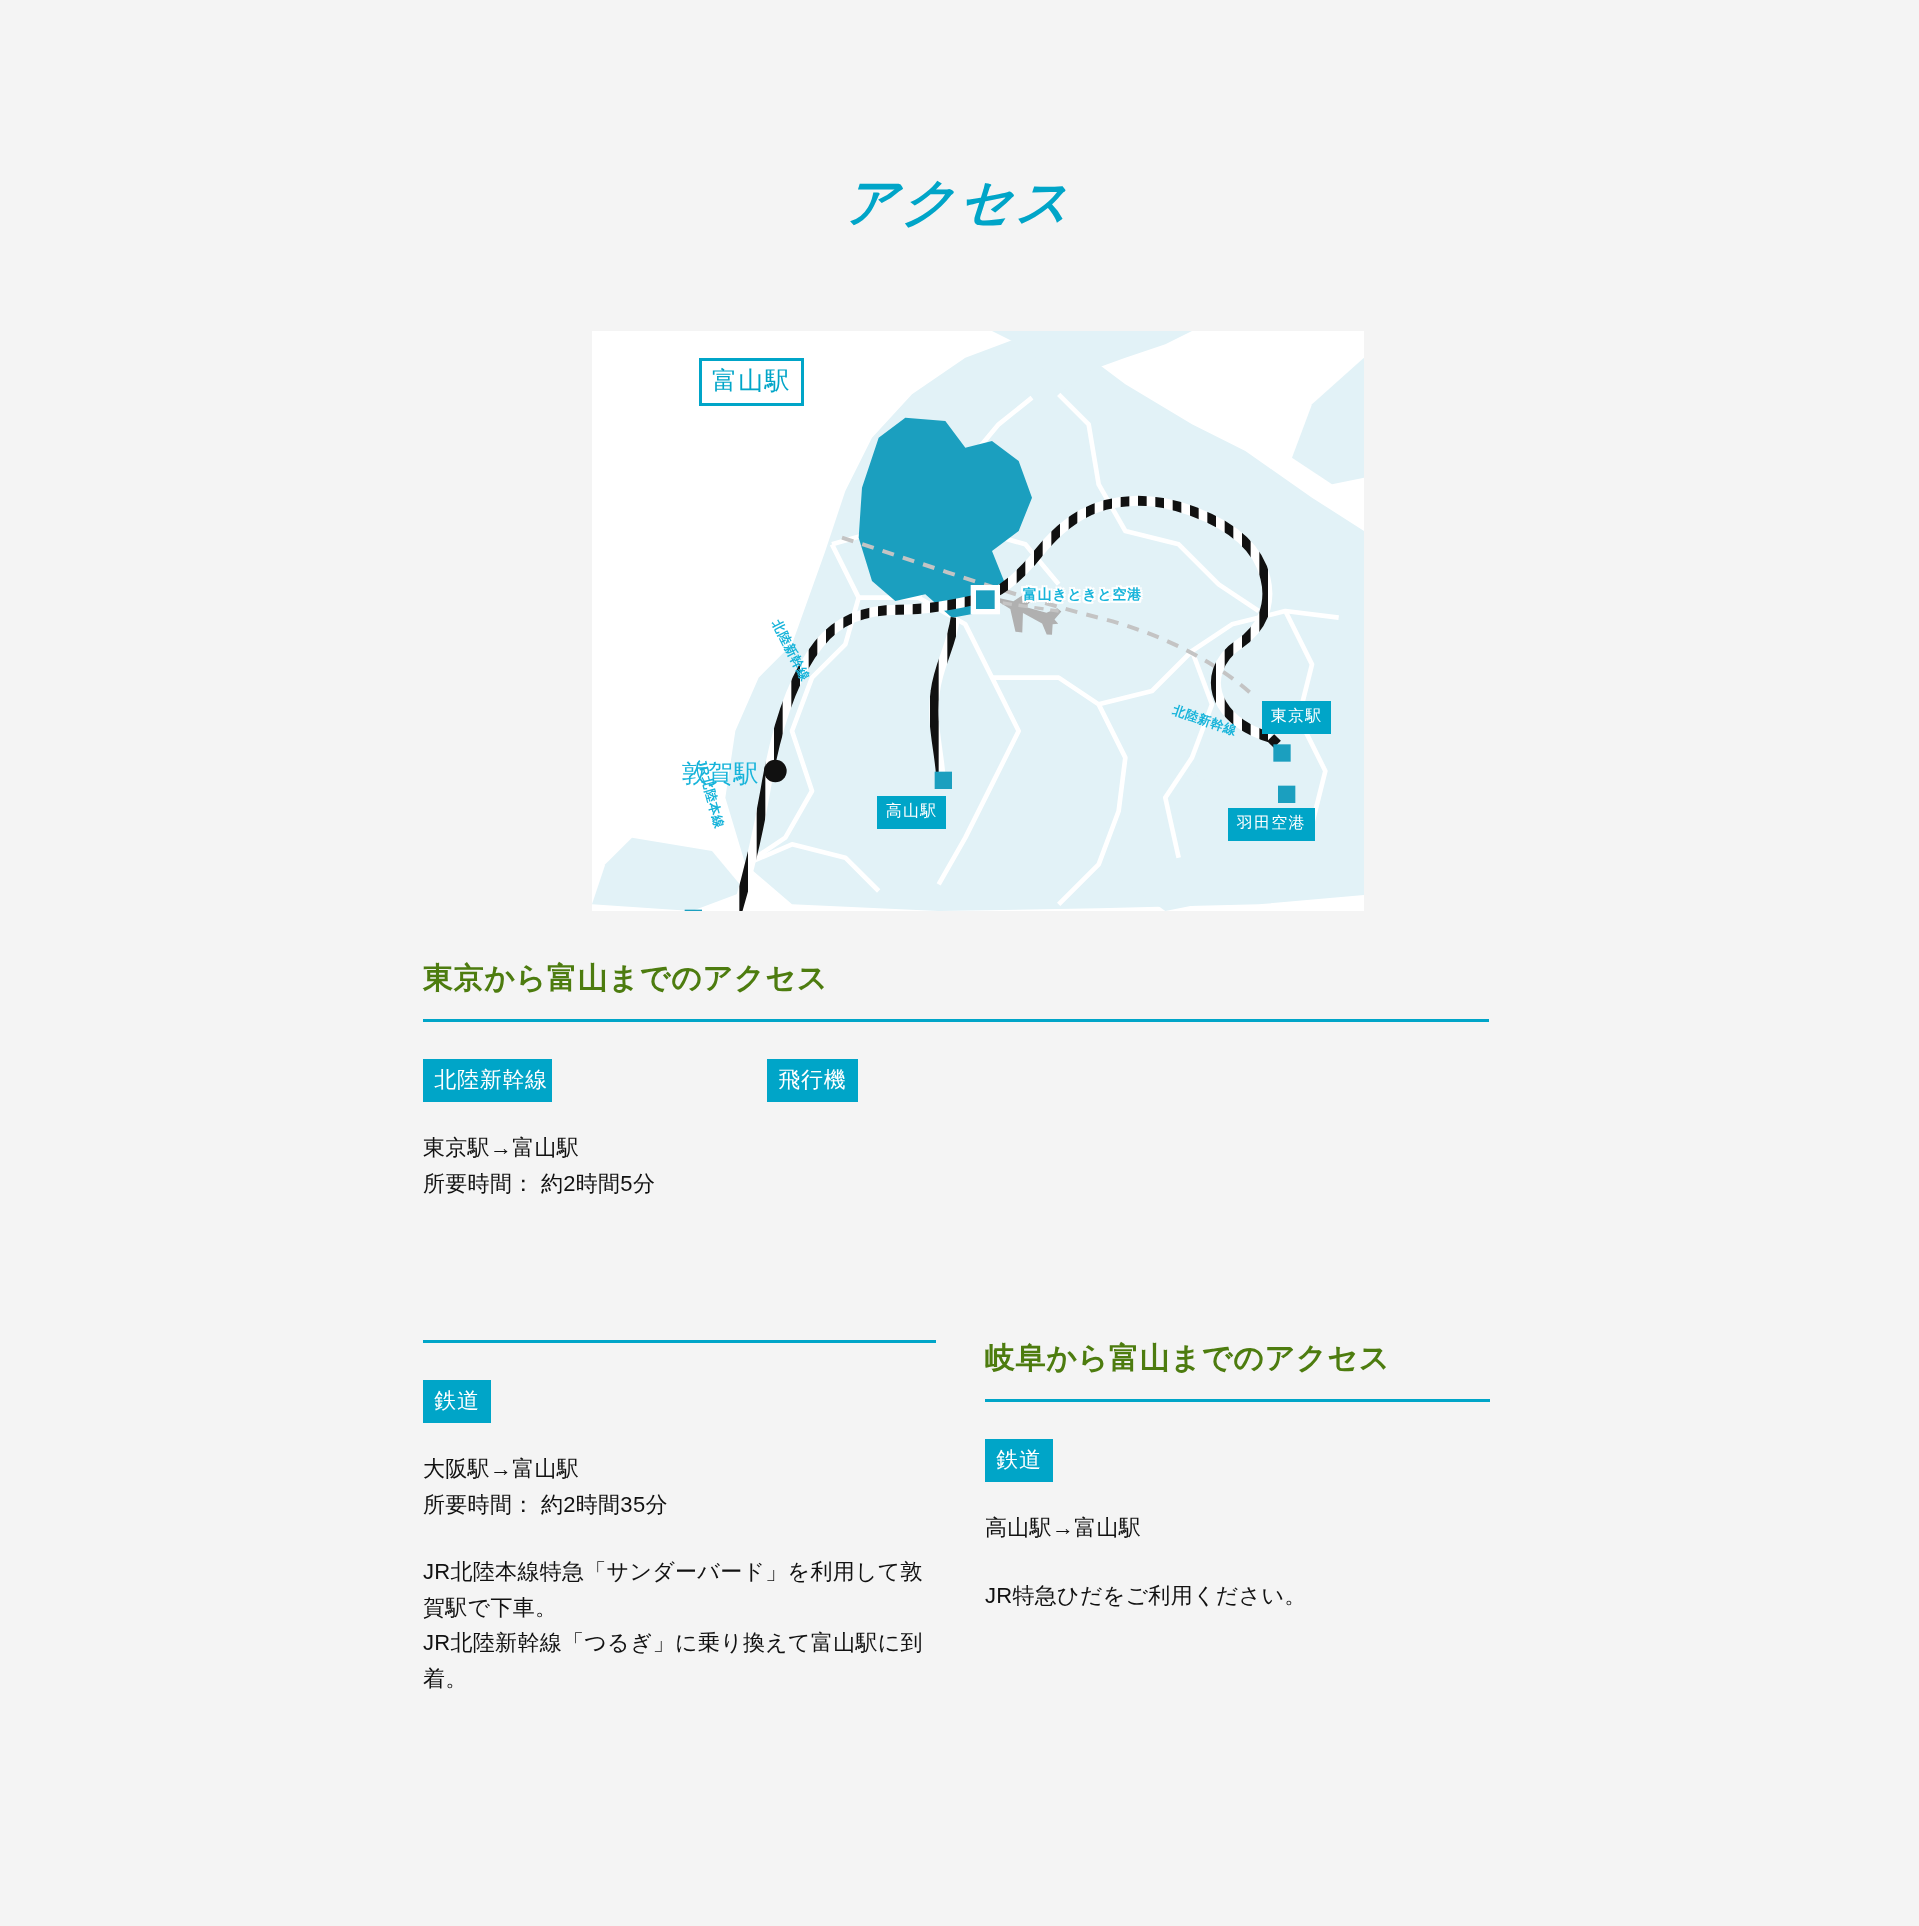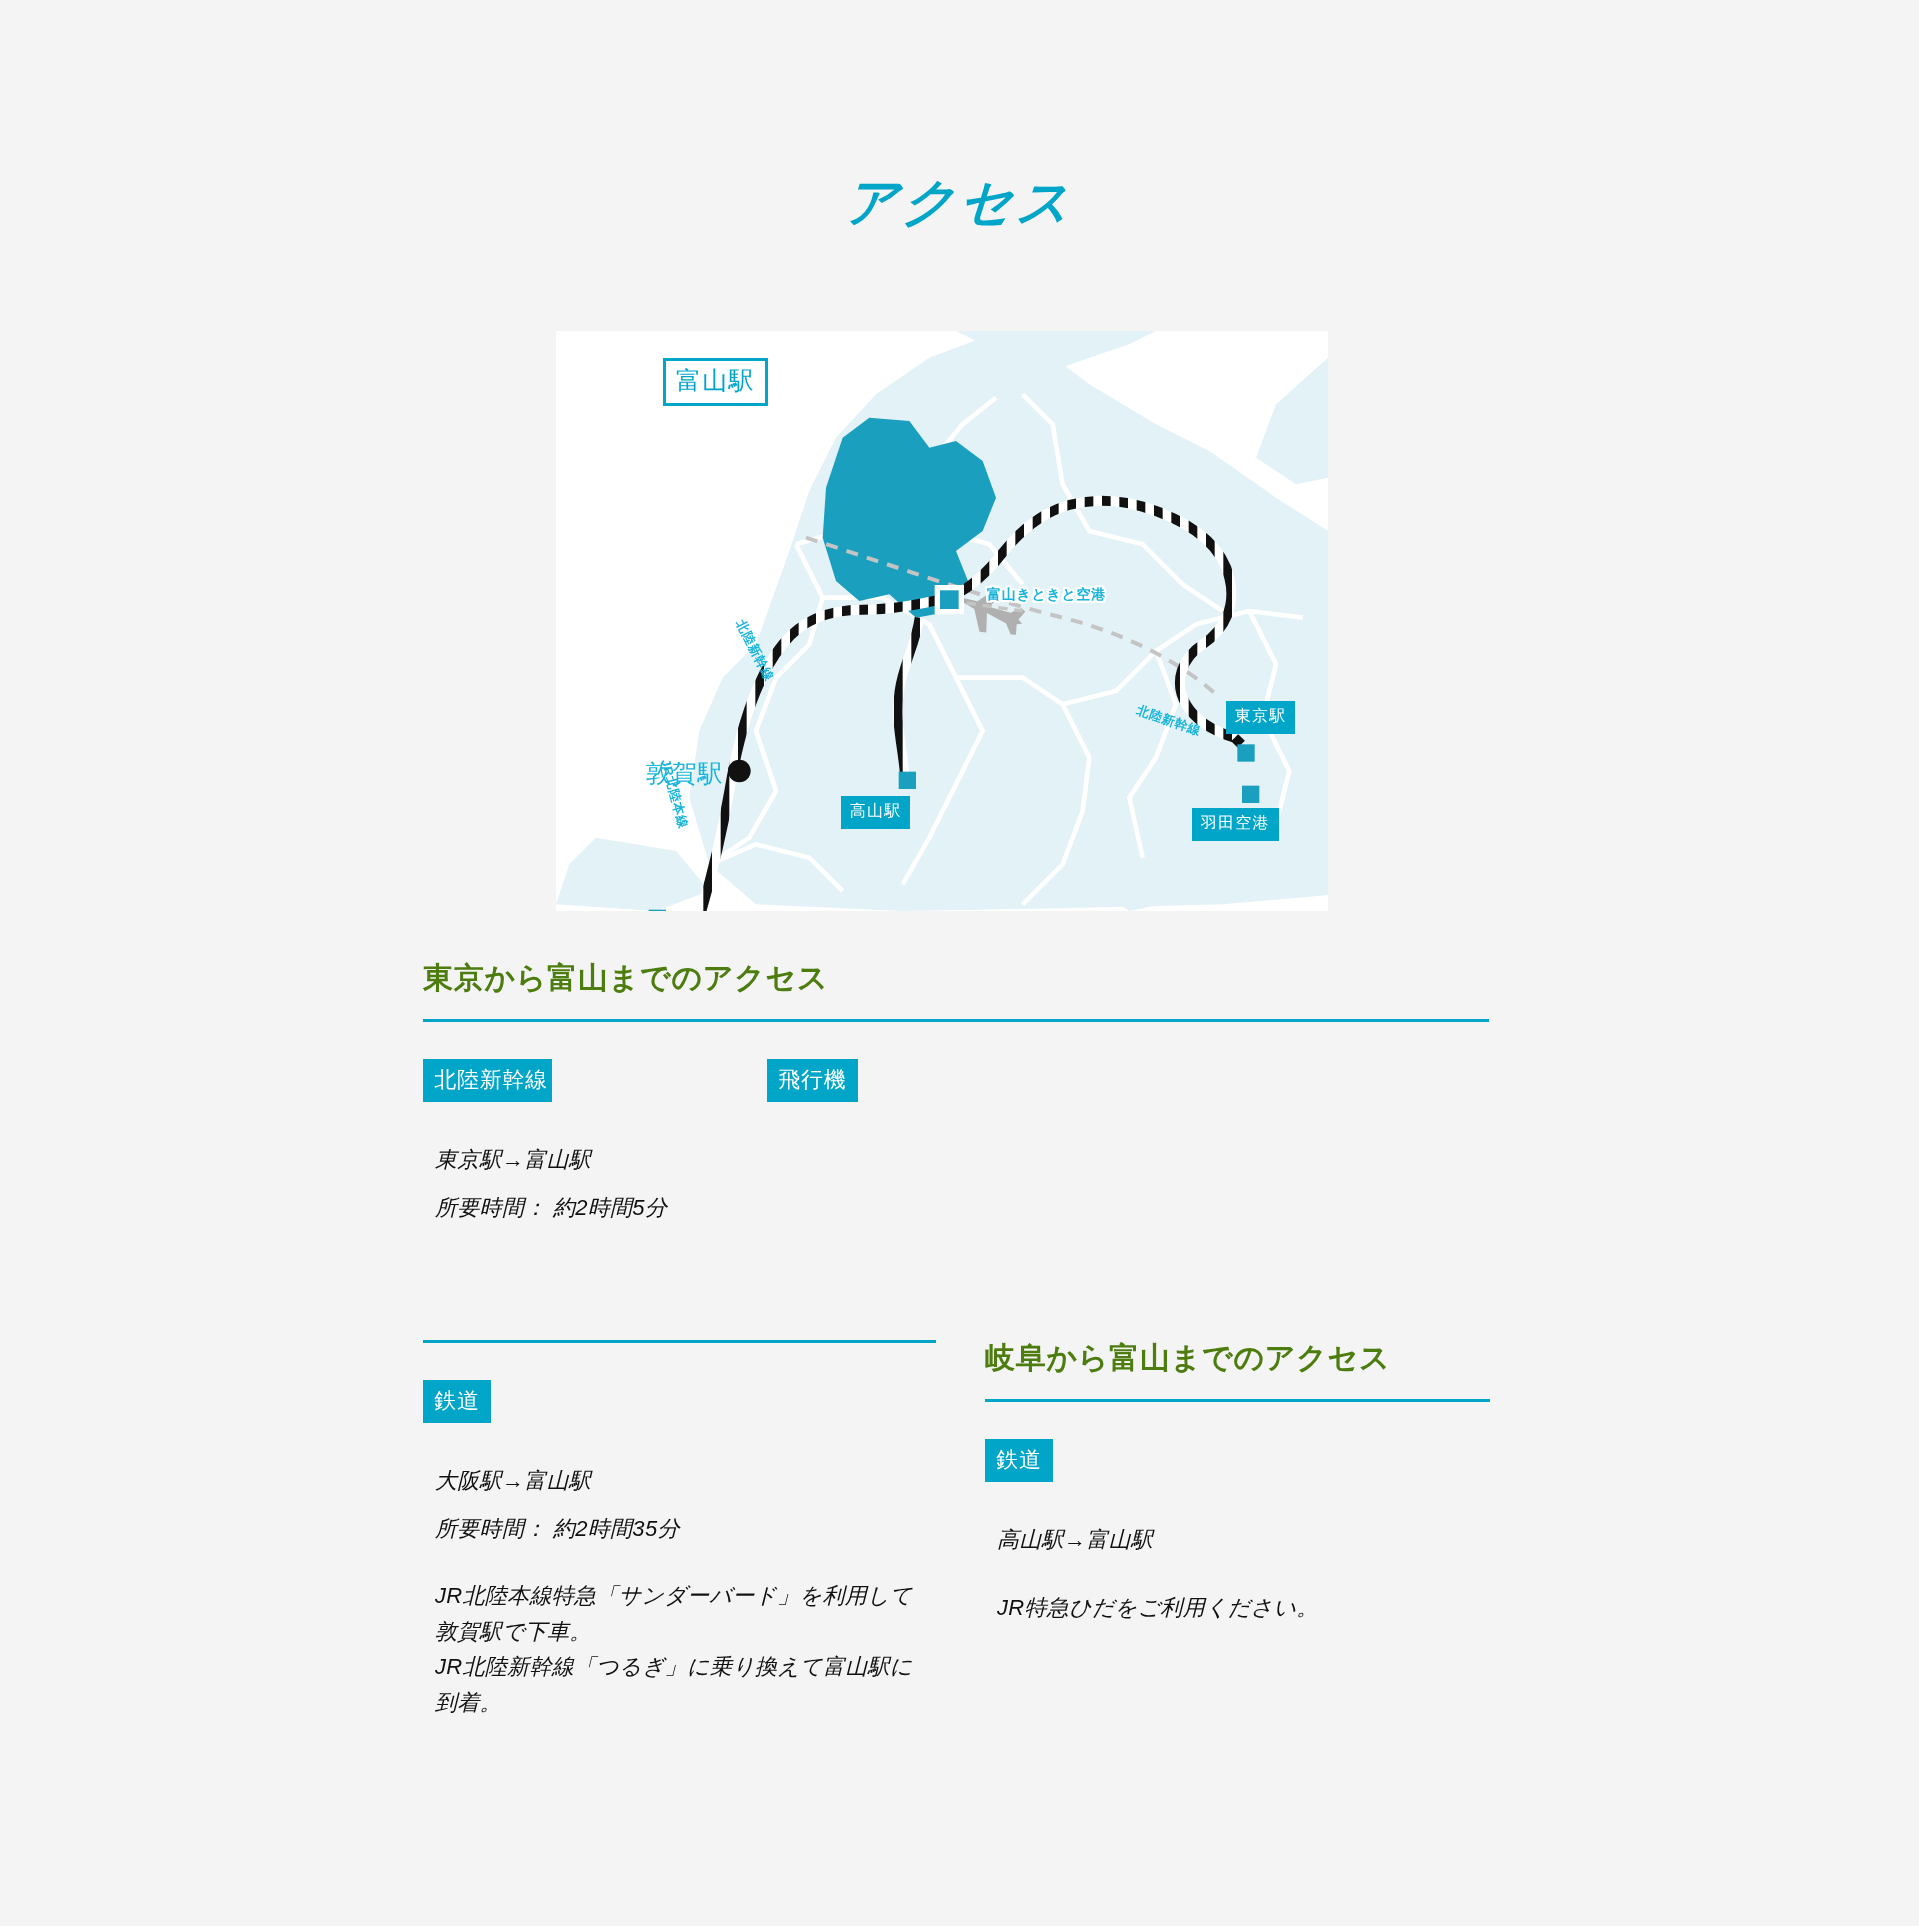--- a/index.html
+++ b/index.html
@@ -27,21 +27,21 @@
     font-weight: 700;
     letter-spacing: 4px;
     color: #00a5c8;
     font-style: italic;
     transform: skewX(-4deg);
   }
 
   
   .map-wrap {
     position: absolute;
-    left: 556px;
+    left: 592px;
     top: 331px;
     width: 772px;
     height: 580px;
     background: #0c4a6e;
     overflow: hidden;
   }
   .map-svg { display:block; width:772px; height:580px; }
 
   .map-label {
     position: absolute;
@@ -116,21 +116,21 @@
     line-height: 1;
     white-space: nowrap;
   }
   .colrow { display: flex; margin-top: 28px; }
   .body-txt {
     font-size: 22px;
     color: #111111;
     line-height: 1.62;
     letter-spacing: 0.3px;
   }
-  .body-txt p { margin: 12px; font-style: italic; }
+  .body-txt p { margin: 0; }
   .body-txt p + p.gap { margin-top: 32px; }
 </style>
 </head>
 <body>
 
 <div class="page-title">アクセス</div>
 
 <div class="map-wrap">
 
   <svg class="map-svg" viewBox="0 0 1158 870">

